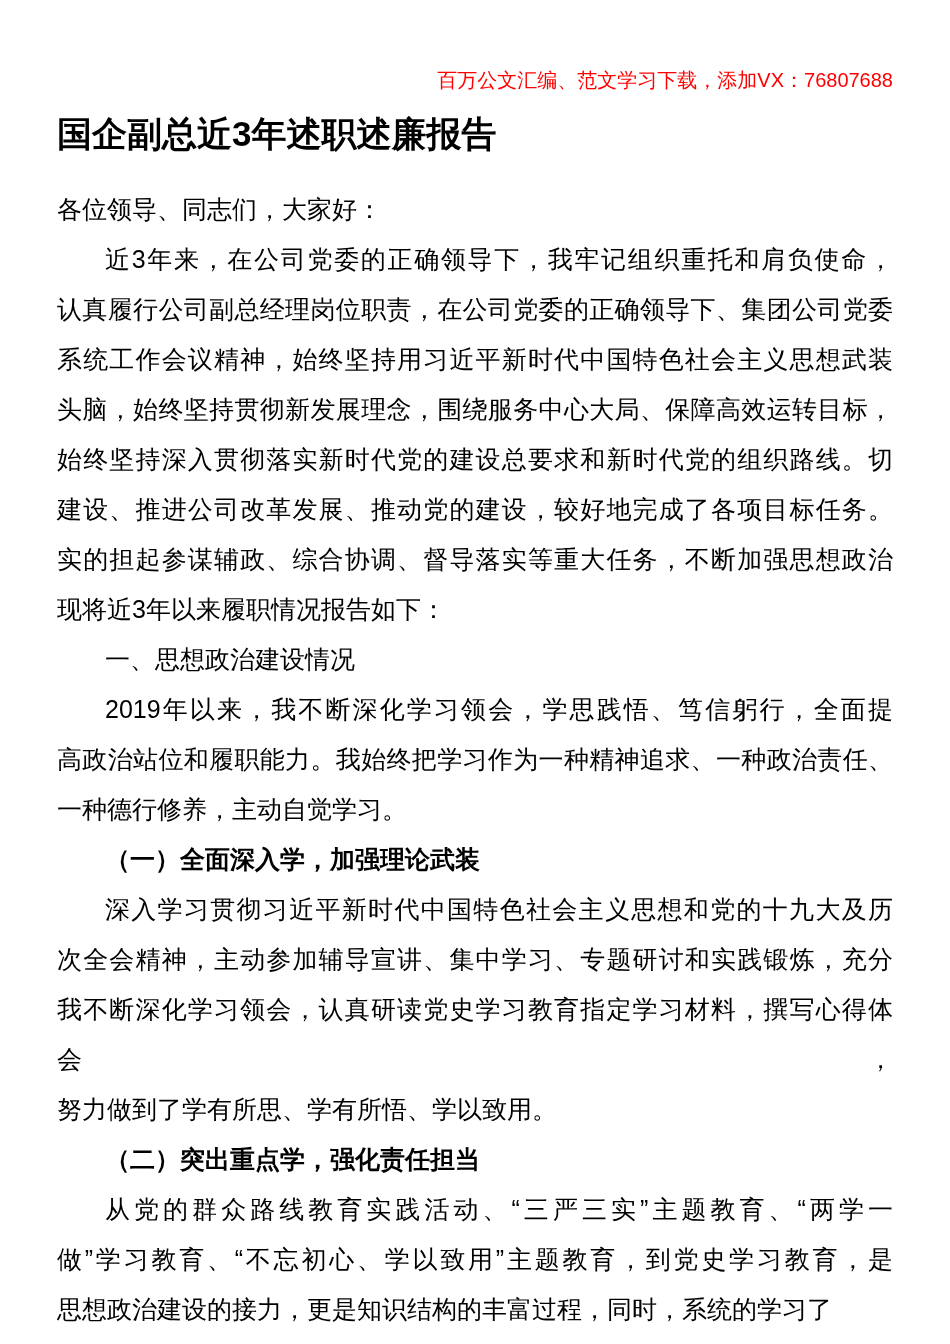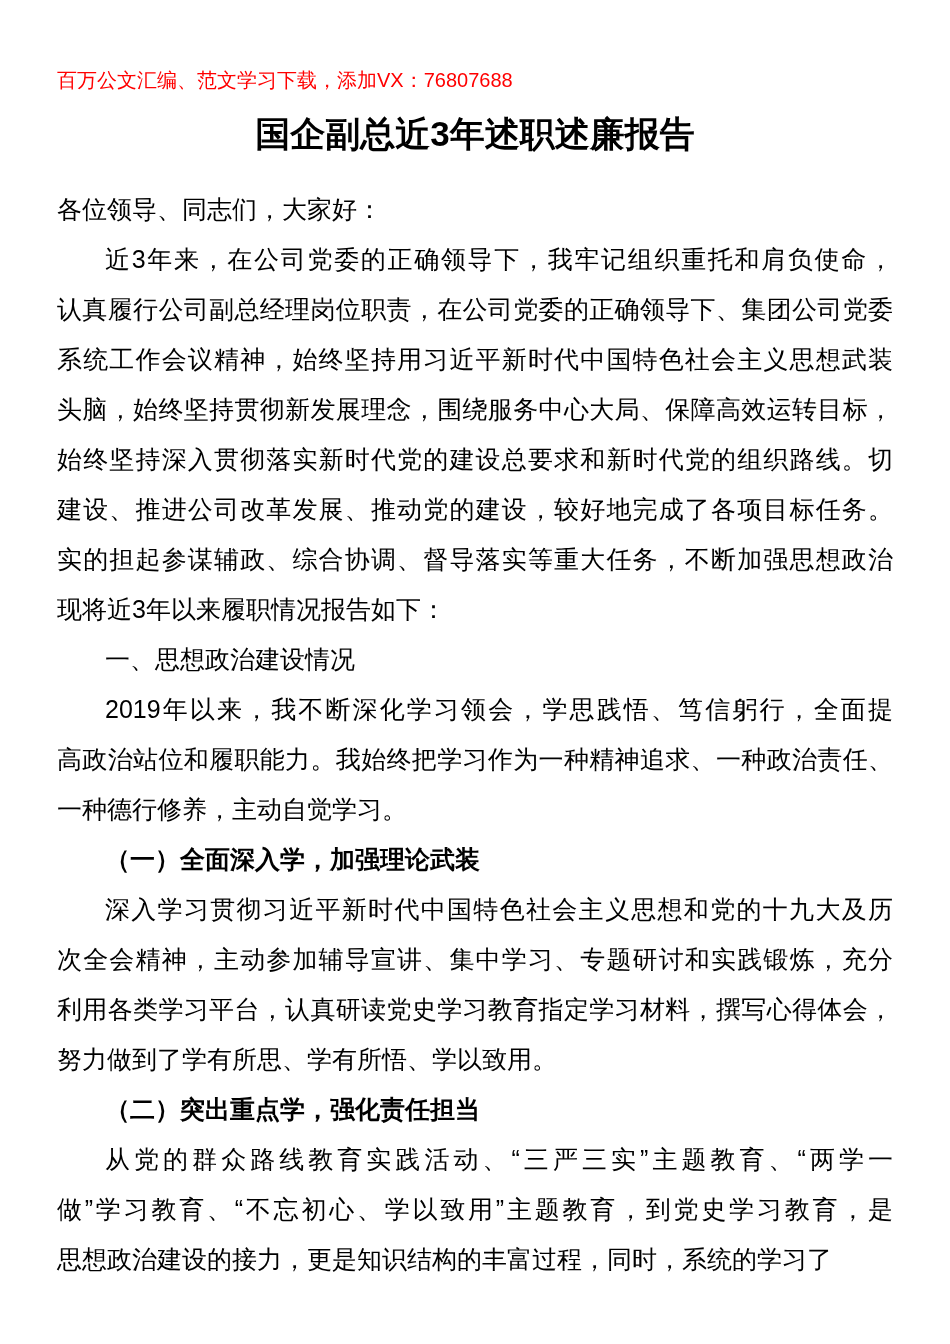--- a/index.html
+++ b/index.html
@@ -17,29 +17,28 @@
   .page {
     box-sizing: border-box;
     width: 950px;
     height: 1344px;
     padding: 0 57px;
   }
   .notice {
     margin-top: 66px;
     font-size: 20px;
     line-height: 28px;
-    text-align: left;
+    text-align: right;
     font-weight: normal;
   }
   .doc-title {
     margin-top: 18px;
     font-size: 35px;
     line-height: 44px;
     font-weight: bold;
-    text-align: center;
   }
   .doc-body {
     margin-top: 28px;
   }
   .line {
     font-size: 25px;
     line-height: 50px;
     text-align: left;
     white-space: normal;
   }
@@ -70,20 +69,20 @@
       <div class="line fill">建设、推进公司改革发展、推动党的建设，较好地完成了各项目标任务。</div>
       <div class="line fill">实的担起参谋辅政、综合协调、督导落实等重大任务，不断加强思想政治</div>
       <div class="line">现将近3年以来履职情况报告如下：</div>
       <div class="line indent">一、思想政治建设情况</div>
       <div class="line indent fill">2019年以来，我不断深化学习领会，学思践悟、笃信躬行，全面提</div>
       <div class="line fill">高政治站位和履职能力。我始终把学习作为一种精神追求、一种政治责任、</div>
       <div class="line">一种德行修养，主动自觉学习。</div>
       <div class="line bold indent">（一）全面深入学，加强理论武装</div>
       <div class="line indent fill">深入学习贯彻习近平新时代中国特色社会主义思想和党的十九大及历</div>
       <div class="line fill">次全会精神，主动参加辅导宣讲、集中学习、专题研讨和实践锻炼，充分</div>
-      <div class="line fill">利用各类学习平台，认真研读党史学习教育指定学习材料，撰写心得体会，</div>
+      <div class="line fill">我不断深化学习领会，认真研读党史学习教育指定学习材料，撰写心得体会，</div>
       <div class="line">努力做到了学有所思、学有所悟、学以致用。</div>
       <div class="line bold indent">（二）突出重点学，强化责任担当</div>
       <div class="line indent fill">从党的群众路线教育实践活动、“三严三实”主题教育、“两学一</div>
       <div class="line fill">做”学习教育、“不忘初心、学以致用”主题教育，到党史学习教育，是</div>
       <div class="line">思想政治建设的接力，更是知识结构的丰富过程，同时，系统的学习了</div>
     </div>
 </div>
 
 </body></html>

